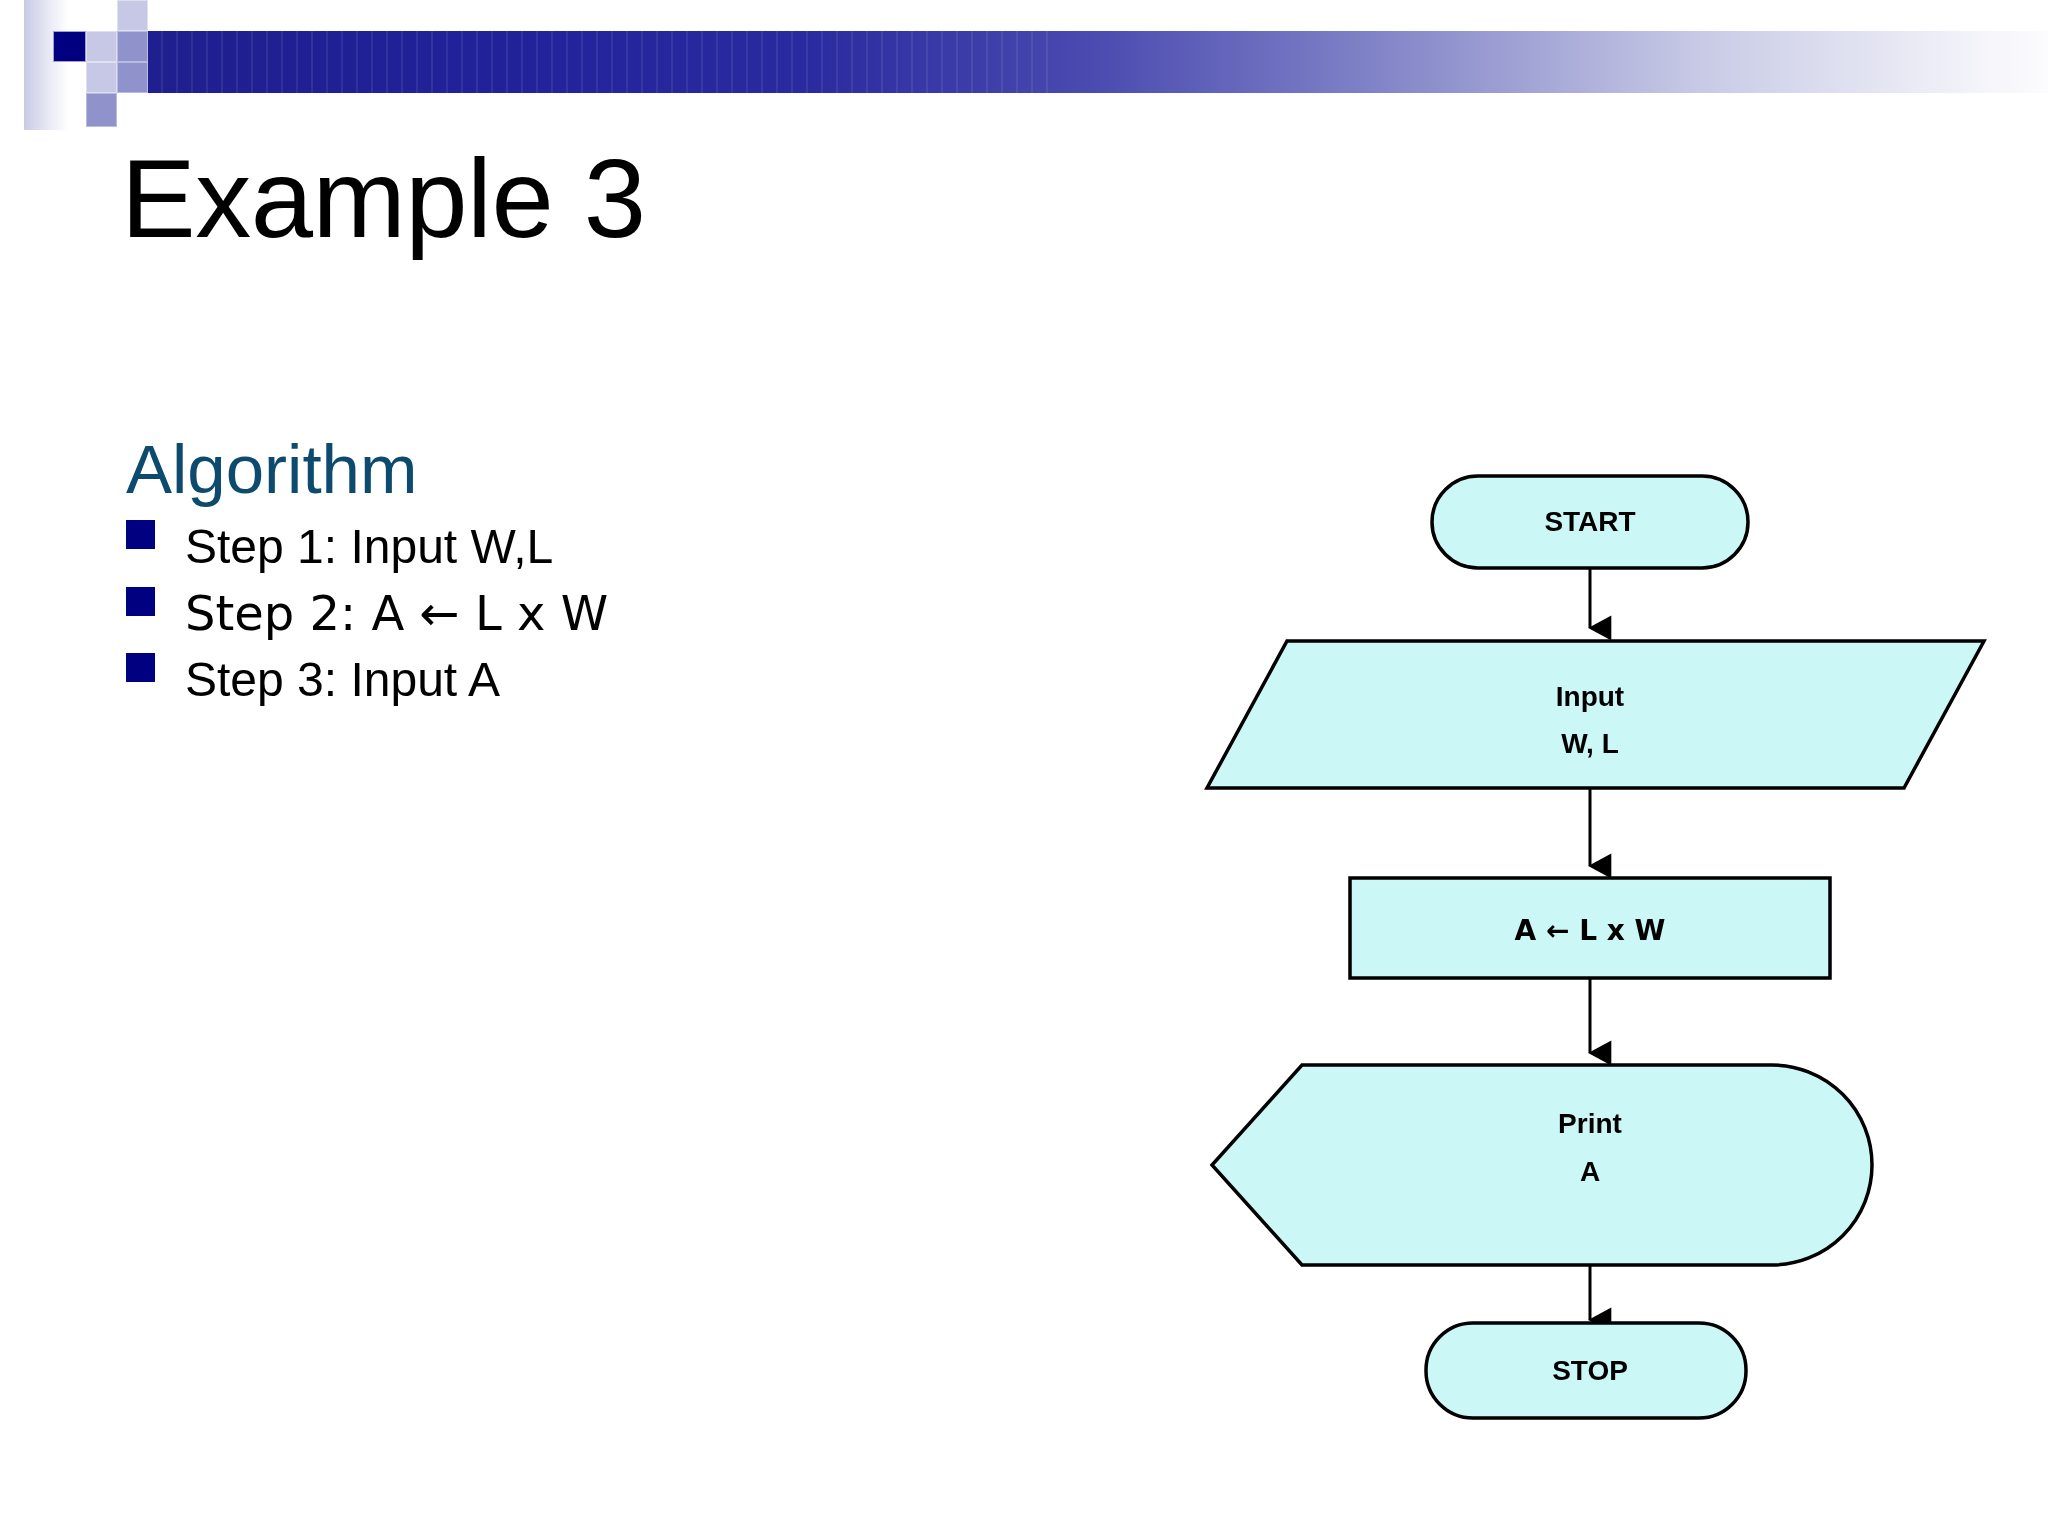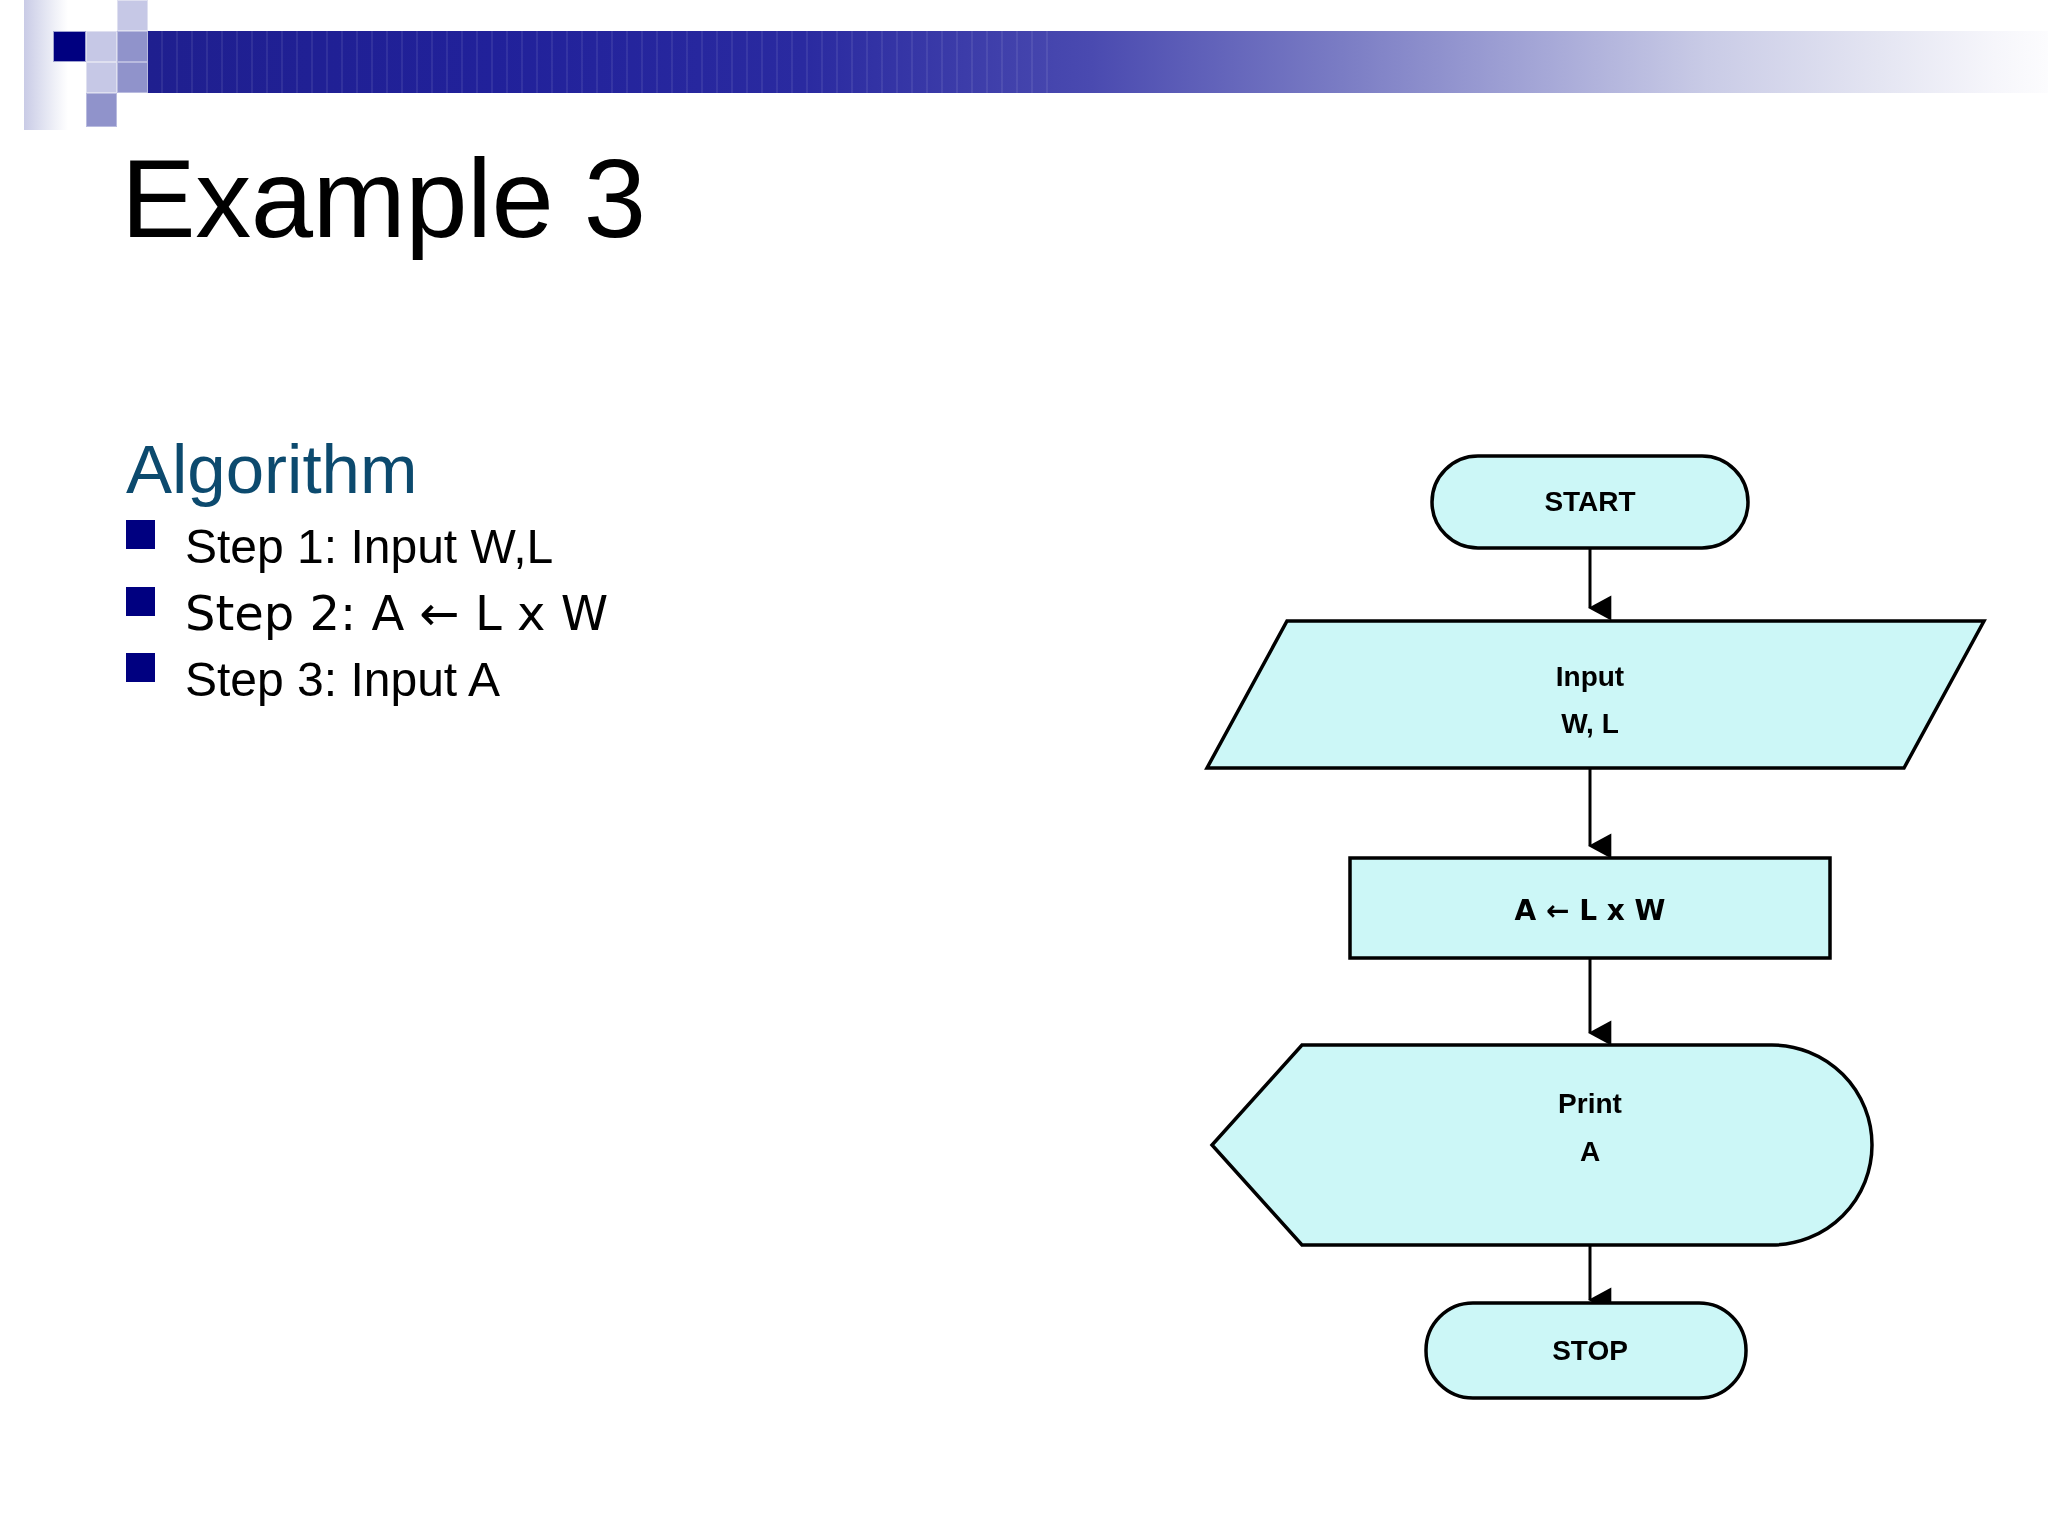--- a/index.html
+++ b/index.html
@@ -124,21 +124,21 @@
     font-weight: 400;
     color: #000000;
     white-space: nowrap;
   }
   .arrow-glyph { font-family: "DejaVu Sans", sans-serif; }
 
   
   .flow {
     position: absolute;
     left: 1180px;
-    top: 428px;
+    top: 448px;
     width: 830px;
     height: 1010px;
   }
   .flow svg { display: block; }
   .flow-label {
     font-family: "Liberation Sans", sans-serif;
     font-weight: bold;
     fill: #000000;
   }
   .fl-28 { font-size: 28px; }

